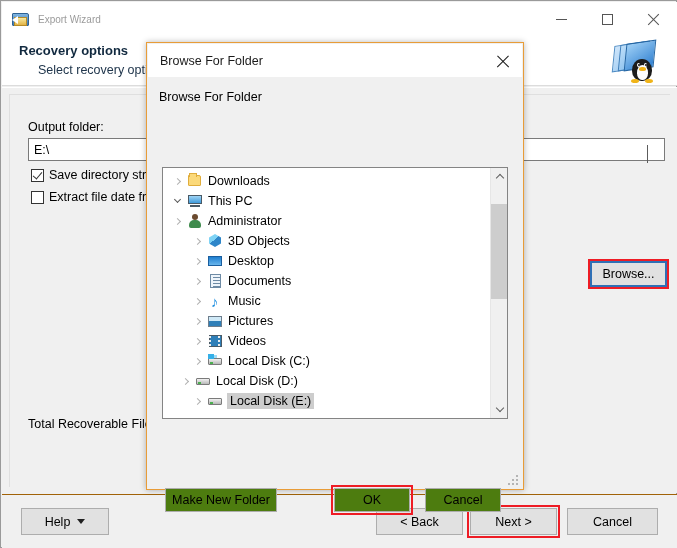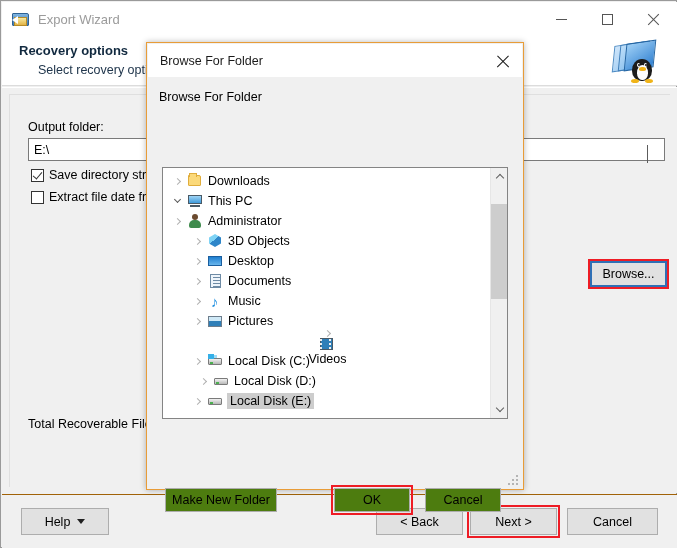--- a/index.html
+++ b/index.html
@@ -46,21 +46,21 @@
   }
   .tb-arrow {
     position: absolute; left: 0px; top: 6px;
     width: 0; height: 0;
     border-top: 4px solid transparent;
     border-bottom: 4px solid transparent;
     border-right: 6px solid #ffffff;
   }
   #titlebar-text {
     margin-left: 8px;
-    font-size: 13px;
+    font-size: 10px;
     color: #9b9b9b;
   }
   .winbtn {
     position: absolute; top: 1px;
     width: 46px; height: 32px;
     display: flex; align-items: center; justify-content: center;
     color: #4a4a4a;
   }
   #btn-minimize { right: 93px; }
   #btn-maximize { right: 47px; }
@@ -700,40 +700,40 @@
           </div>
           <div class="tree-row" style="padding-left: 26px;">
             <span class="tw-expander">
               <span class="chev-right"></span>
             </span>
             <span class="tw-icon">
               <span class="ic-pic"></span>
             </span>
             <span class="tw-label">Pictures</span>
           </div>
-          <div class="tree-row" style=" flex-direction: column;">
+          <div class="tree-row" style="padding-left: 26px;">
             <span class="tw-expander">
               <span class="chev-right"></span>
             </span>
             <span class="tw-icon">
               <span class="ic-vid"></span>
             </span>
             <span class="tw-label">Videos</span>
           </div>
           <div class="tree-row" style="padding-left: 26px;">
             <span class="tw-expander">
               <span class="chev-right"></span>
             </span>
             <span class="tw-icon">
               <span class="ic-disk"></span>
               <span class="ic-disk-sys"></span>
             </span>
             <span class="tw-label">Local Disk (C:)</span>
           </div>
-          <div class="tree-row" style="padding-left: 32px;">
+          <div class="tree-row" style="padding-left: 14px;">
             <span class="tw-expander">
               <span class="chev-right"></span>
             </span>
             <span class="tw-icon">
               <span class="ic-disk"></span>
             </span>
             <span class="tw-label">Local Disk (D:)</span>
           </div>
           <div class="tree-row" style="padding-left: 26px;">
             <span class="tw-expander">

